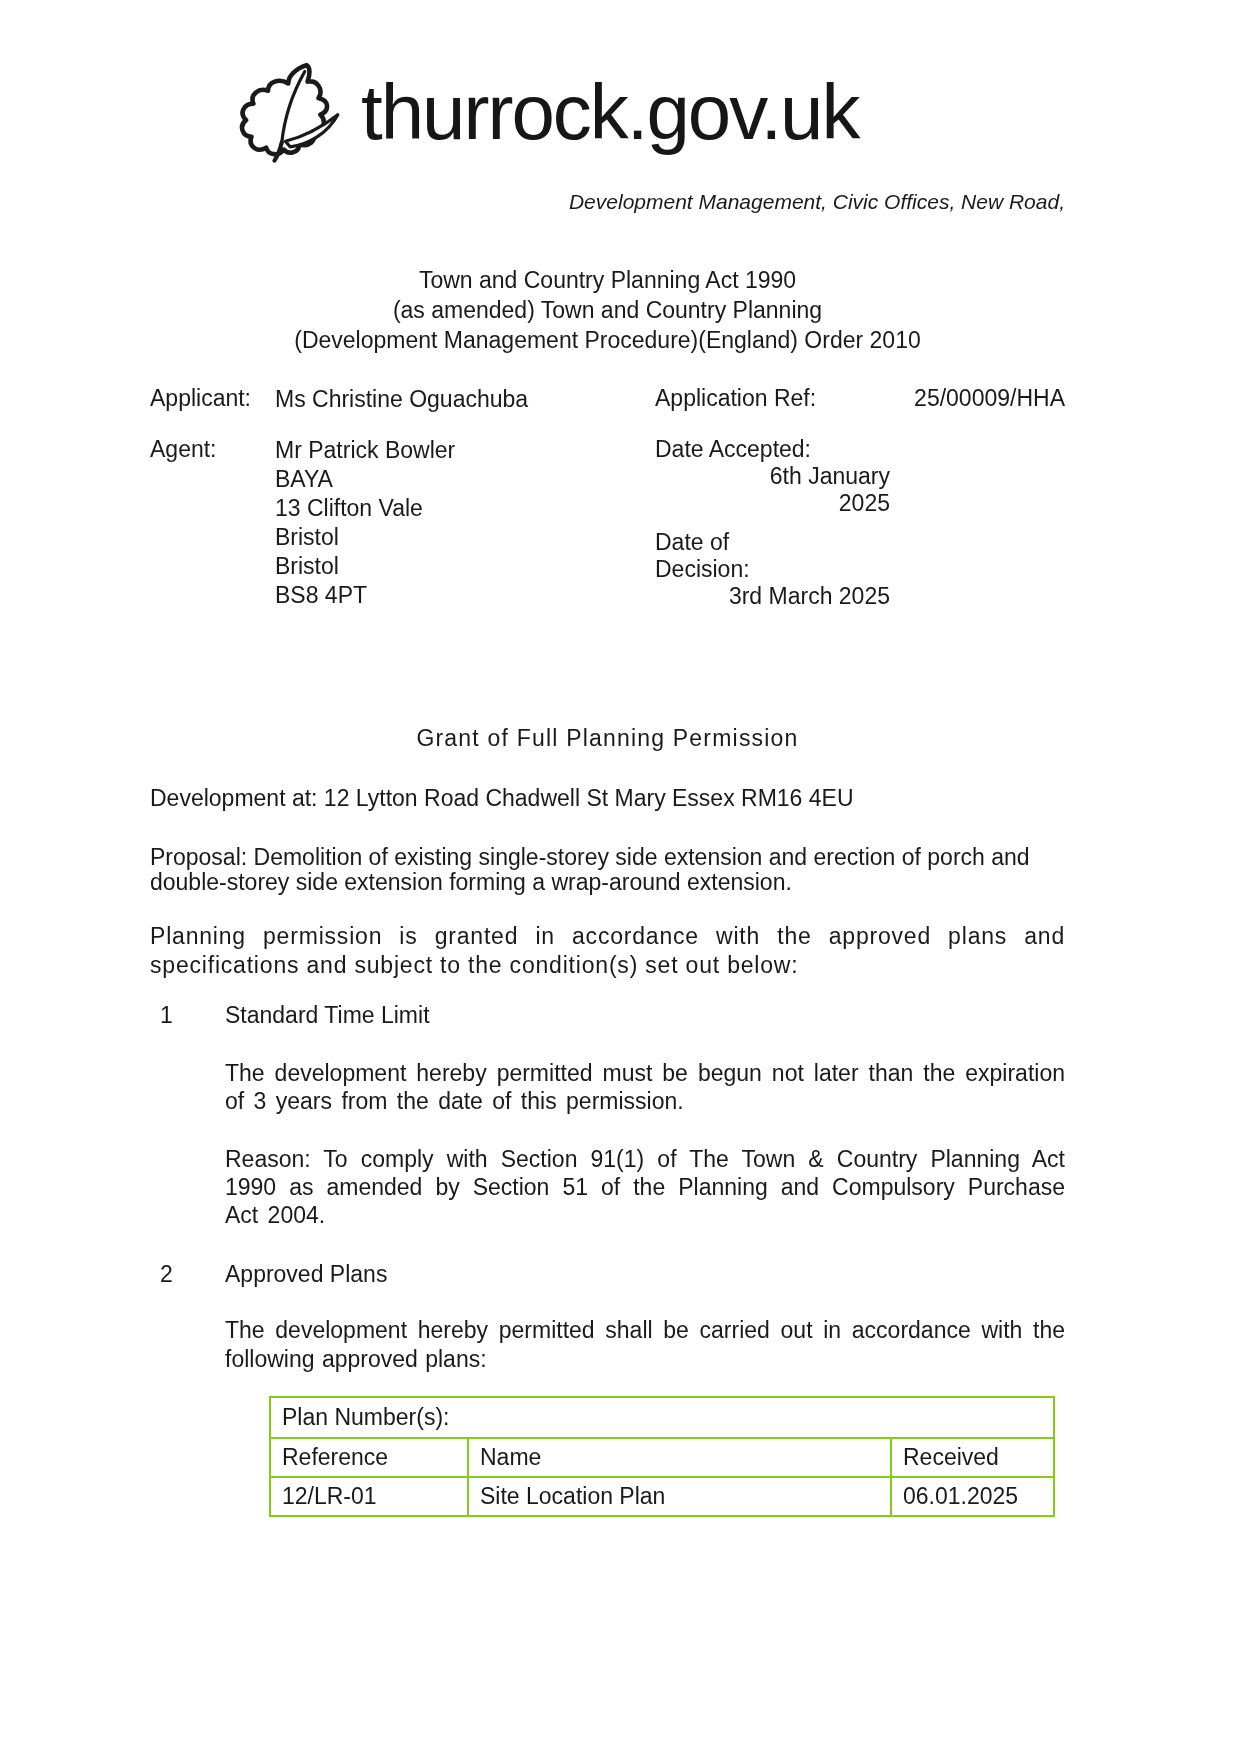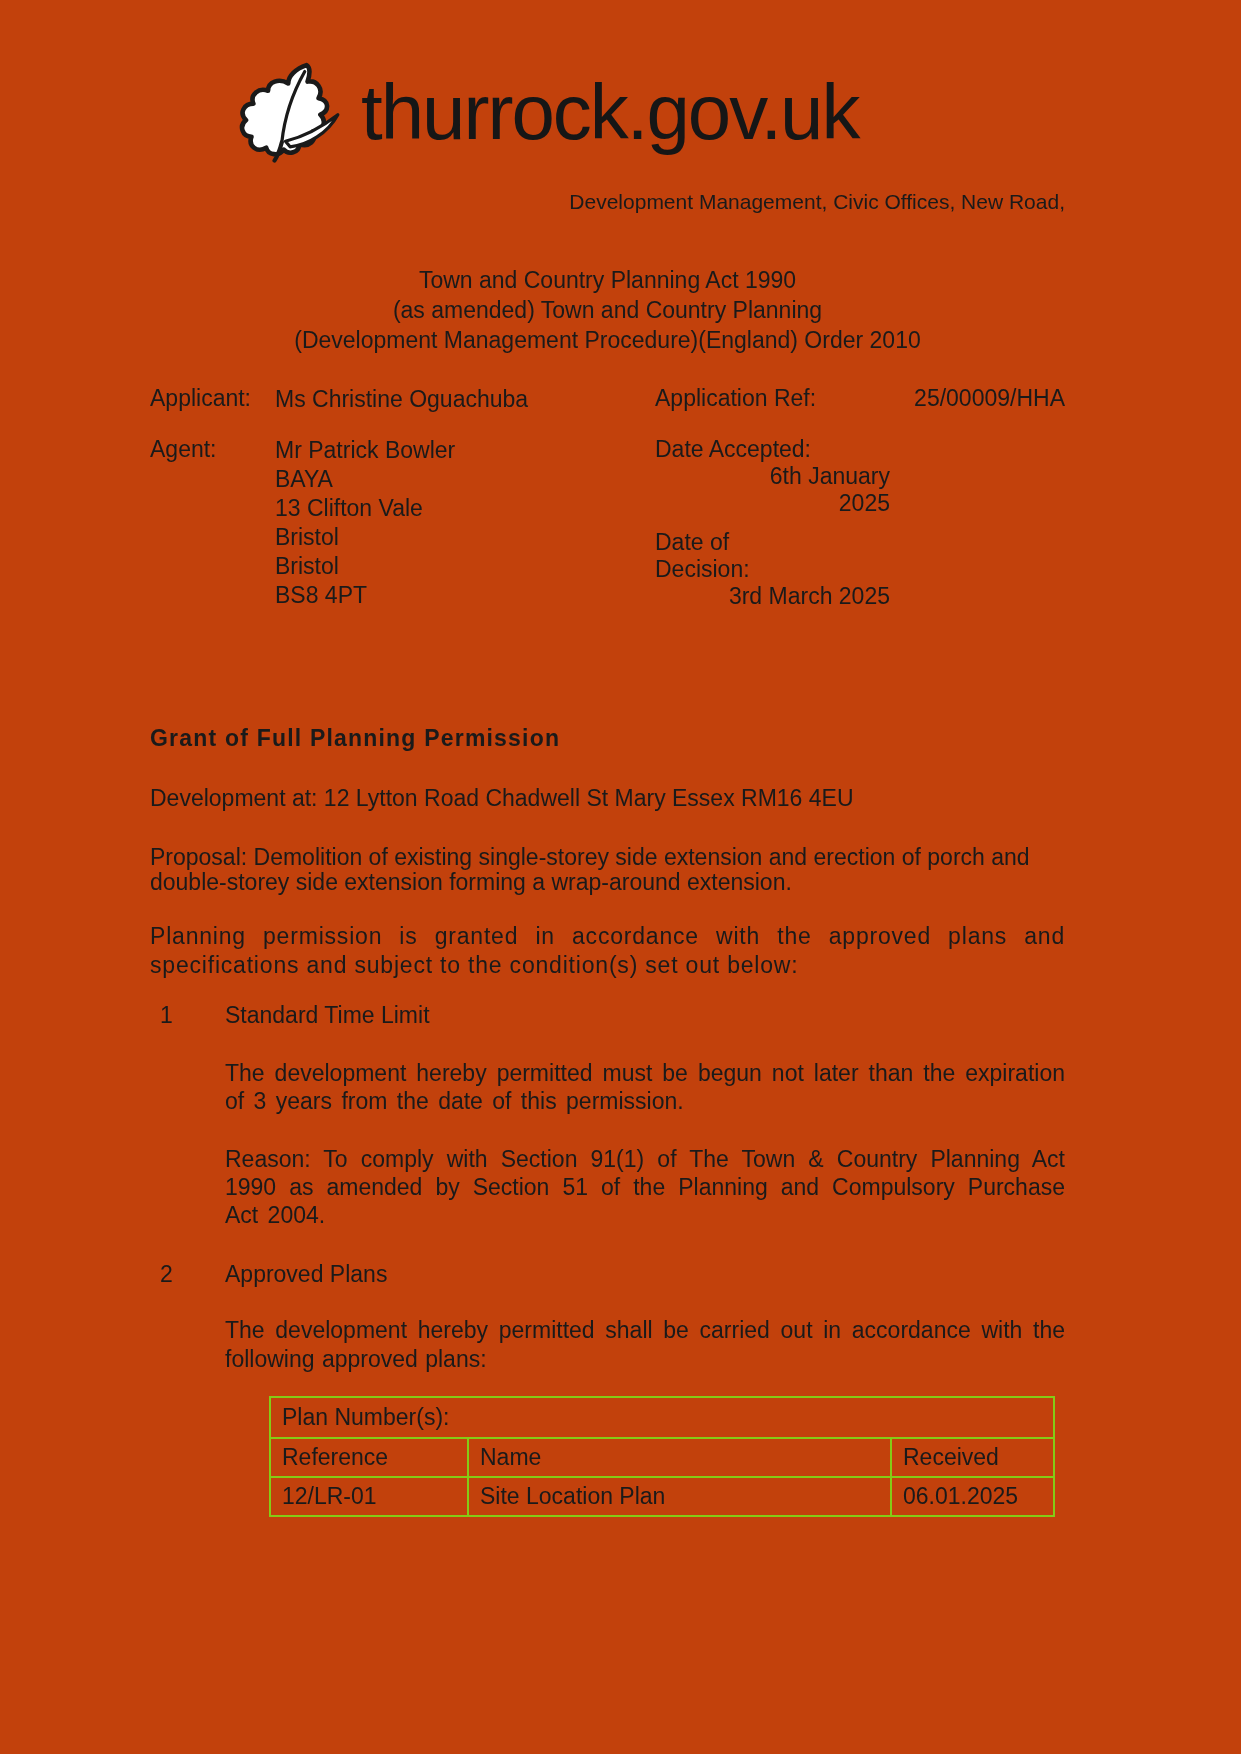--- a/index.html
+++ b/index.html
@@ -1,41 +1,41 @@
 <!DOCTYPE html>
 <html><head>
 <meta charset="utf-8">
 <style>
   html,body { margin:0; padding:0; background:#e8e8e8; }
   .page {
-    width:1241px; height:1754px; margin:0 auto; background:#c2410c;
+    width:1241px; height:1754px; margin:0 auto; background:#ffffff;
     color:#1a1a1a; font-family:"Liberation Sans", sans-serif; font-size:23px;
     padding:62px 176px 0 150px; box-sizing:border-box; overflow:hidden;
     position:relative;
   }
   
   .logo-row { display:flex; align-items:center; margin-left:85px; height:104px; }
   .leaf { flex:none; margin-right:14px; }
   .logo-text { font-size:78px; letter-spacing:-2px; line-height:1; color:#161616; white-space:nowrap; transform:translateY(-2px); }
-  .address { text-align:right; margin-top:22px; font-size:21px; line-height:27px; }
+  .address { text-align:right; margin-top:22px; font-size:21px; line-height:27px;font-style:italic; }
   .act-block { text-align:center; margin-top:50px; line-height:30px; }
   
   .details { margin-top:30px; }
   .detail-row { display:flex; align-items:flex-start; }
   .detail-row + .detail-row { margin-top:22px; }
   .lbl { width:125px; flex:none; }
   .val-main { width:380px; flex:none; line-height:29px; }
   .lbl2 { width:175px; flex:none; }
   .val2 { width:235px; flex:none; text-align:right; }
   .right-stack { width:410px; flex:none; display:flex; flex-direction:column; justify-content:space-between; min-height:174px; }
   .pair { display:flex;flex-direction:column; }
   .val2 .wrapbox { display:inline-block; max-width:132px; }
   .agent-lines div { line-height:29px; }
   
-  .heading { margin-top:115px; letter-spacing:1.2px;font-weight:bold; }
+  .heading { text-align:center; margin-top:115px; letter-spacing:1.2px; }
   .dev-at { margin-top:33px; }
   .proposal { margin-top:33px; line-height:25px; }
   .grant { margin-top:27px; line-height:29px; text-align:justify; letter-spacing:0.8px; }
   .cond-head { display:flex; margin-top:32px; }
   .cond-head.first { margin-top:22px; }
   .cond-num { width:75px; flex:none; padding-left:10px; box-sizing:border-box; }
   .cond-body { margin:30px 0 0 75px; line-height:28px; text-align:justify; word-spacing:3px; }
   .cond-body.plain { word-spacing:1px; line-height:29px; margin-top:28px; }
   
   table.plans { margin:22px 0 0 119px; border-collapse:collapse; width:784px; table-layout:fixed; }

